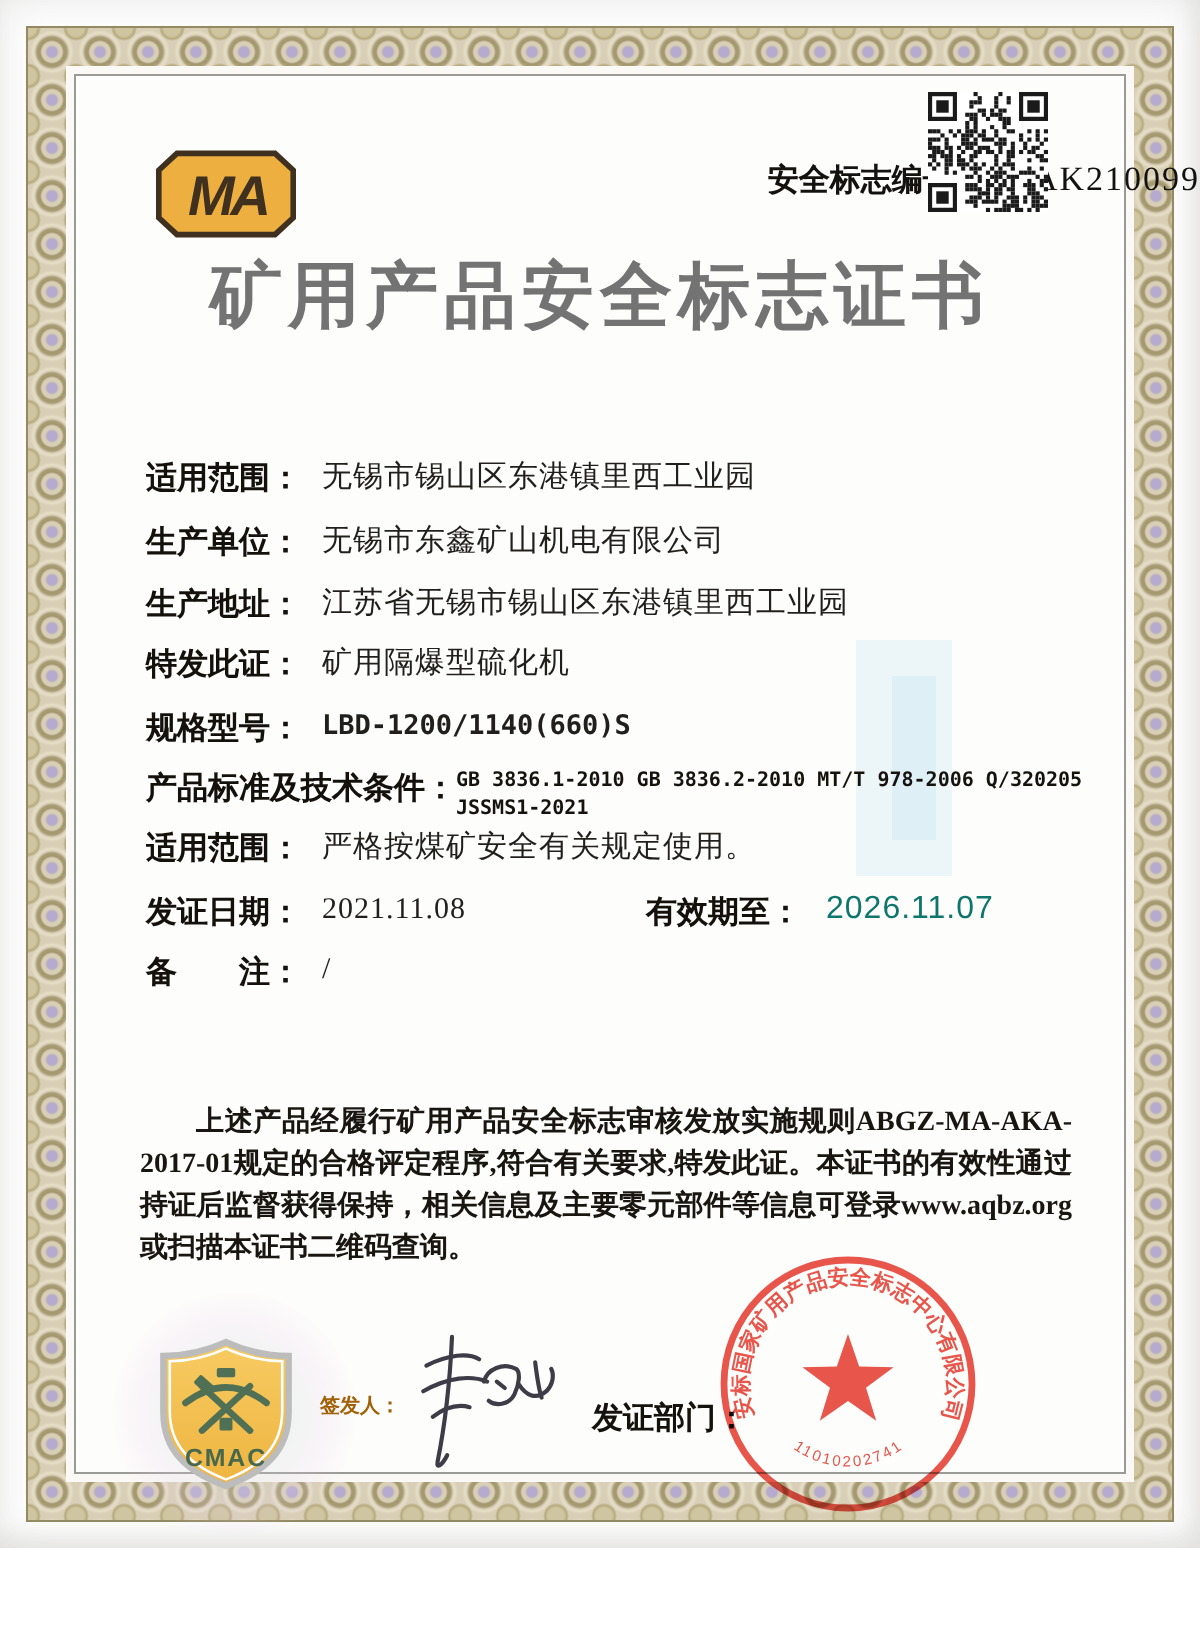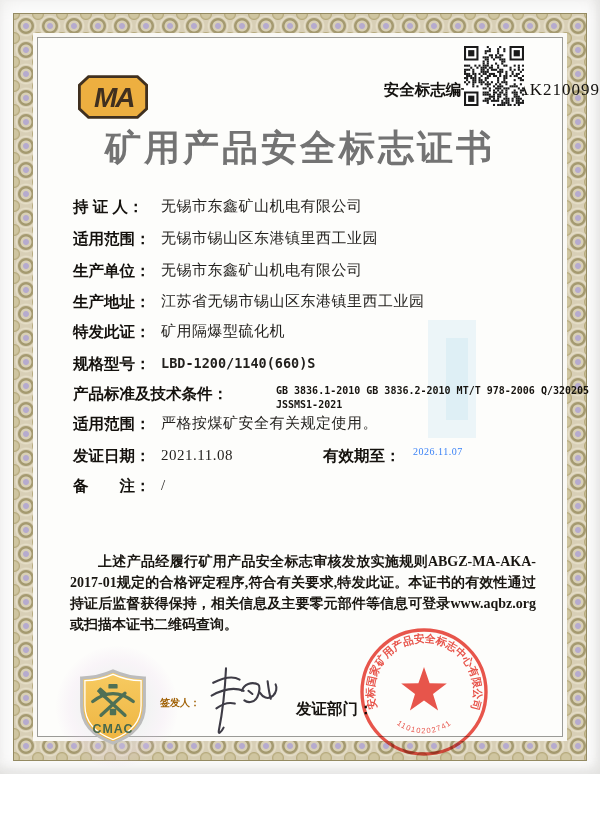--- a/index.html
+++ b/index.html
@@ -42,24 +42,24 @@
   }
 
   
   .row{position:absolute;left:73px;right:62px;font-size:15px;white-space:nowrap;}
   .lbl{display:inline-block;width:88px;font-weight:700;font-size:15.5px;color:#14110d;vertical-align:top;}
   .lbl.wide{width:auto;margin-right:0;}
   .val{font-family:"Liberation Serif",serif;font-size:15px;color:#211f1c;letter-spacing:0.5px;}
   .val.mono{font-family:"DejaVu Sans Mono","Liberation Mono",monospace;letter-spacing:0;font-size:13.5px;font-weight:600;}
   .std-val{
     display:inline-block;width:322px;white-space:normal;vertical-align:top;
-    font-family:"DejaVu Sans Mono","Liberation Mono",monospace;font-size:10px;line-height:13.5px;font-weight:600;color:#16130f;margin-left:48px;
+    font-family:"DejaVu Sans Mono","Liberation Mono",monospace;font-size:10px;line-height:13.5px;font-weight:600;color:#16130f;
   }
   .pair2-lbl{position:absolute;left:250px;font-weight:700;font-size:15.5px;color:#14110d;}
-  .pair2-val{position:absolute;left:340px;font-family:Liberation Serif, serif;font-size:10px;letter-spacing:0.5px;color:#3b82f6;}
+  .pair2-val{position:absolute;left:340px;font-family:Liberation Sans, sans-serif;font-size:16px;letter-spacing:0.5px;color:#0f766e;}
 
   
   .wm1{position:absolute;left:428px;top:320px;width:48px;height:118px;background:rgba(125,195,228,0.13);}
   .wm2{position:absolute;left:446px;top:338px;width:22px;height:82px;background:rgba(125,195,228,0.12);}
 
   
   .decl{
     position:absolute;top:551px;left:70px;right:64px;
     font-family:"Liberation Serif",serif;font-size:14px;line-height:21px;color:#191611;
     text-align:justify;text-indent:2em;font-weight:600;white-space:normal;
@@ -382,23 +382,20 @@
           <rect x="24" y="28" width="1" height="1"></rect>
           <rect x="26" y="28" width="1" height="1"></rect>
         </g>
     </svg>
 
     <div class="cert-title">矿用产品安全标志证书</div>
 
     <div class="wm1"></div>
     <div class="wm2"></div>
 
-    <div class="row" style="top:197px">
-      <span class="lbl">持 证 人：</span><span class="val">无锡市东鑫矿山机电有限公司</span>
-    </div>
     <div class="row" style="top:229px">
       <span class="lbl">适用范围：</span><span class="val">无锡市锡山区东港镇里西工业园</span>
     </div>
     <div class="row" style="top:292px">
       <span class="lbl">生产地址：</span><span class="val">江苏省无锡市锡山区东港镇里西工业园</span>
     </div>
     <div class="row" style="top:261px">
       <span class="lbl">生产单位：</span><span class="val">无锡市东鑫矿山机电有限公司</span>
     </div>
     <div class="row" style="top:322px">

